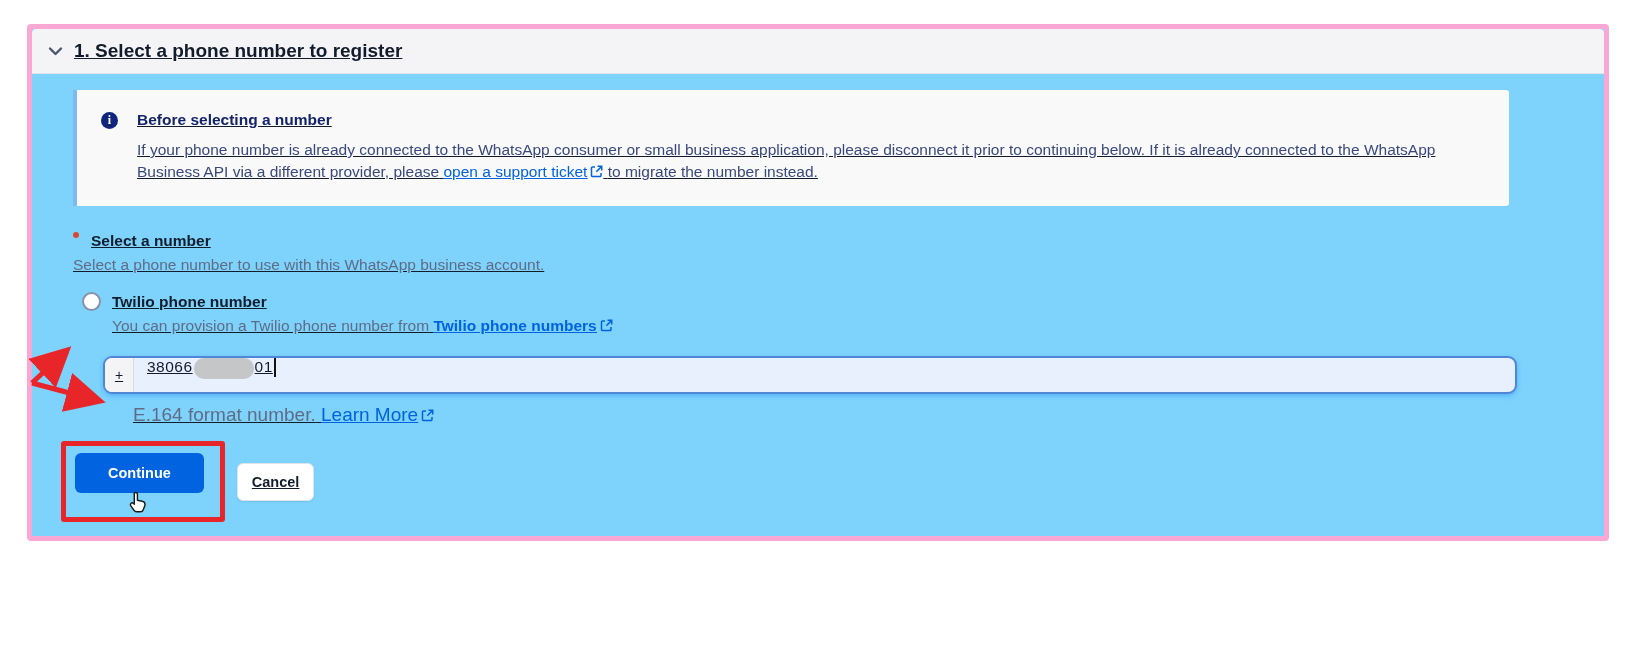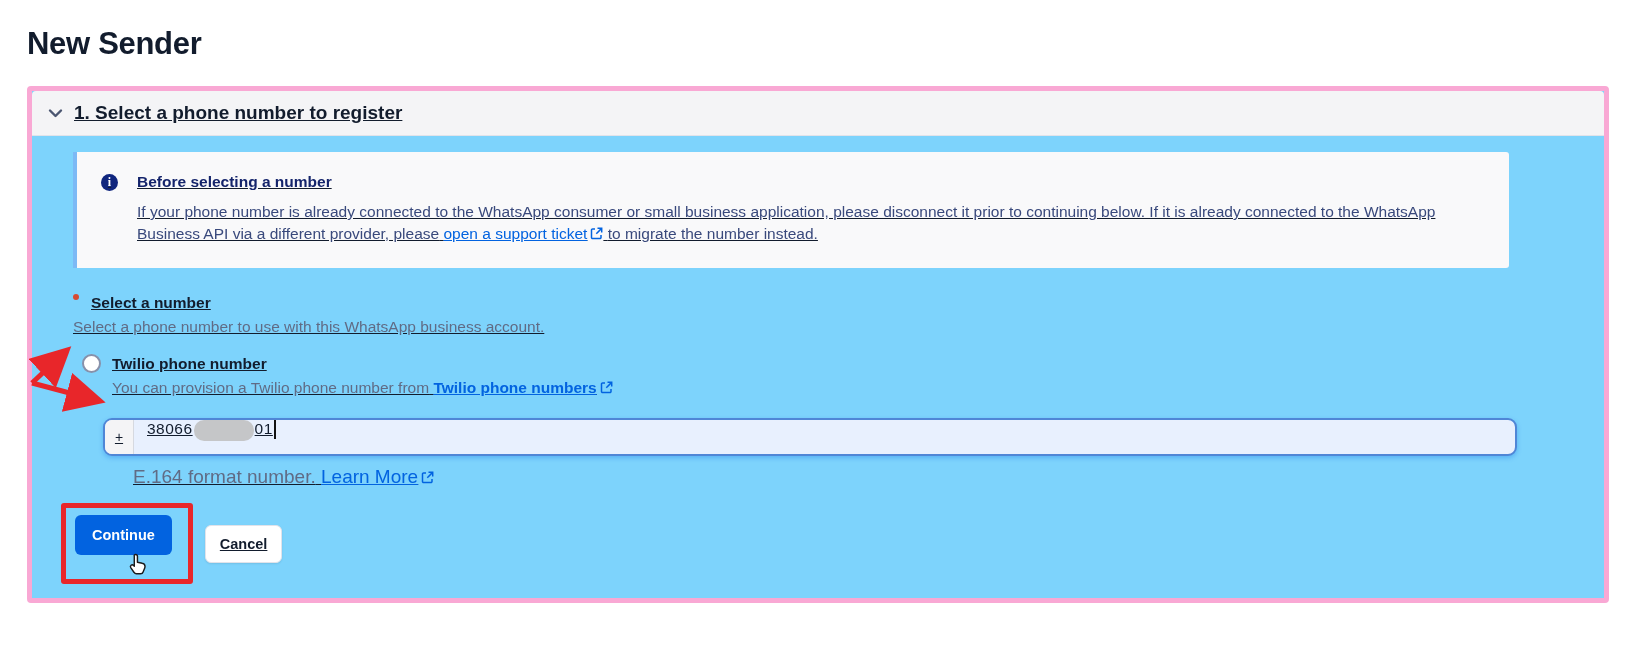--- a/index.html
+++ b/index.html
@@ -54,34 +54,33 @@
                  letter-spacing:0.5px; color:#121c2d; }
   .redacted { width:60px; height:21px; background:#c5c6c8; border-radius:10px; margin:0 1px; }
   .caret { width:2px; height:19px; background:#121212; margin-left:1px; }
   .format-note { margin:10px 0 0 30px; font-size:19px; color:#606b85; }
 
   .actions { display:flex; align-items:center; margin-top:14px; }
   .red-box { position:relative; border:5px solid #e8262a; border-radius:3px;
              padding:7px 16px 24px 9px; margin-left:-12px; }
   .btn-continue { background:#0263e0; color:#fff; border:none; border-radius:6px;
                   font-family:"Liberation Sans",sans-serif; font-size:14.5px; font-weight:700;
-                  padding:12px 17px; cursor:pointer;text-align:center; }
+                  padding:12px 33px; cursor:pointer;text-align:center; }
   .hand-cursor { position:absolute; left:61px; top:44px; width:23px; height:26px; pointer-events:none; }
   .btn-cancel { background:#fff; color:#121c2d; border:1px solid #e1e3ea; border-radius:6px;
                 font-family:"Liberation Sans",sans-serif; font-size:14.5px; font-weight:700;
                 padding:10px 14px; margin-left:12px; box-shadow:0 1px 2px rgba(18,28,45,.10); cursor:pointer;text-align:right; }
 
   .arrows-overlay { position:absolute; left:14px; top:338px; width:104px; height:80px; pointer-events:none; }
 </style>
 </head>
 <body>
 
 <div class="page">
 
-  <h1 class="page-title">New Sender</h1>
 
   <section class="panel">
     <div class="panel-header">
       <span class="chev">
         <svg width="15" height="11" viewBox="0 0 15 11">
             <path d="M2 2.5l5.5 5.5L13 2.5" fill="none" stroke="#4b5671" stroke-width="2.4" stroke-linecap="round" stroke-linejoin="round"></path>
           </svg>
       </span>
       <span class="panel-title">1. Select a phone number to register</span>
     </div>

